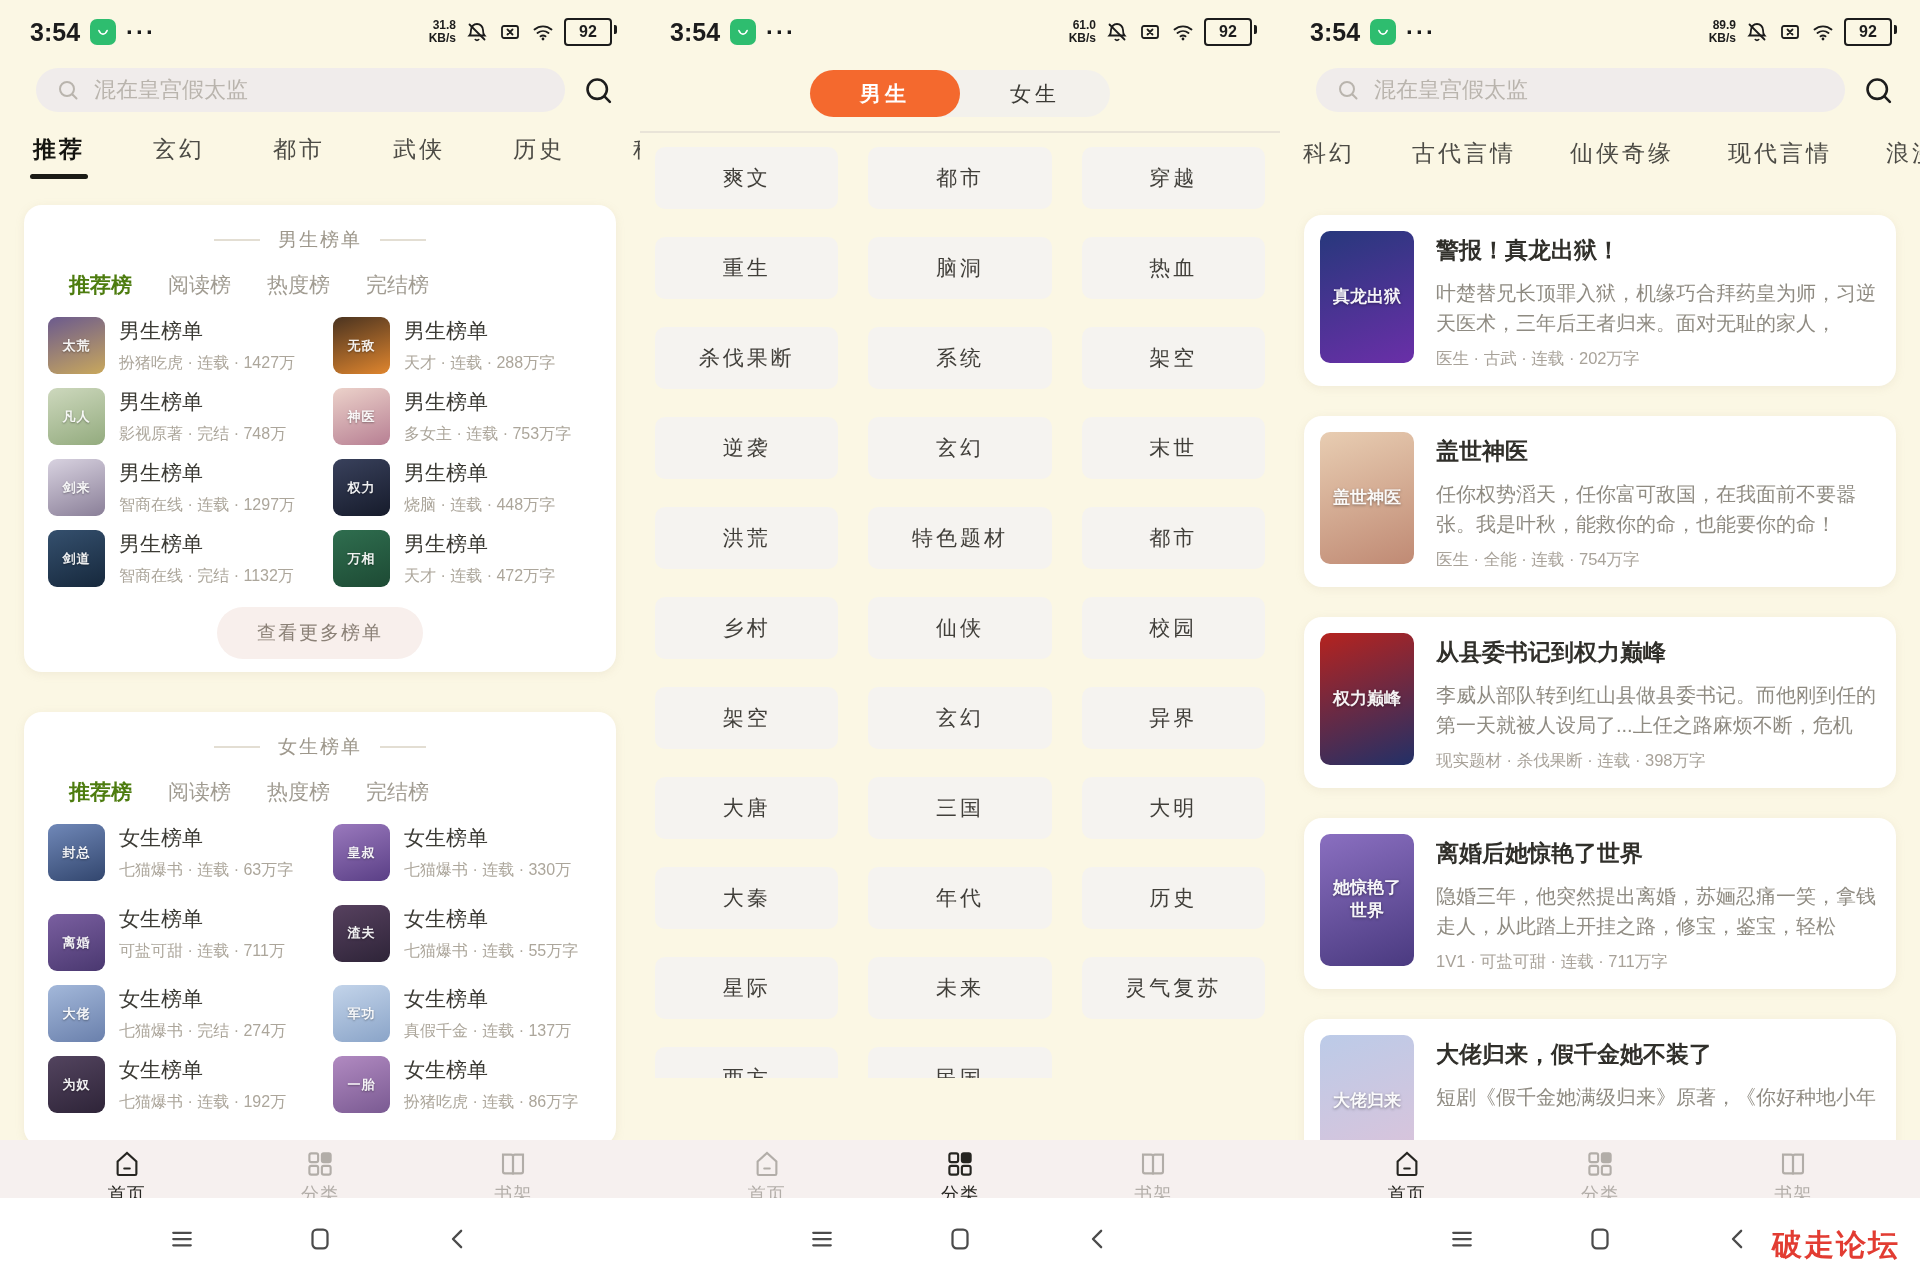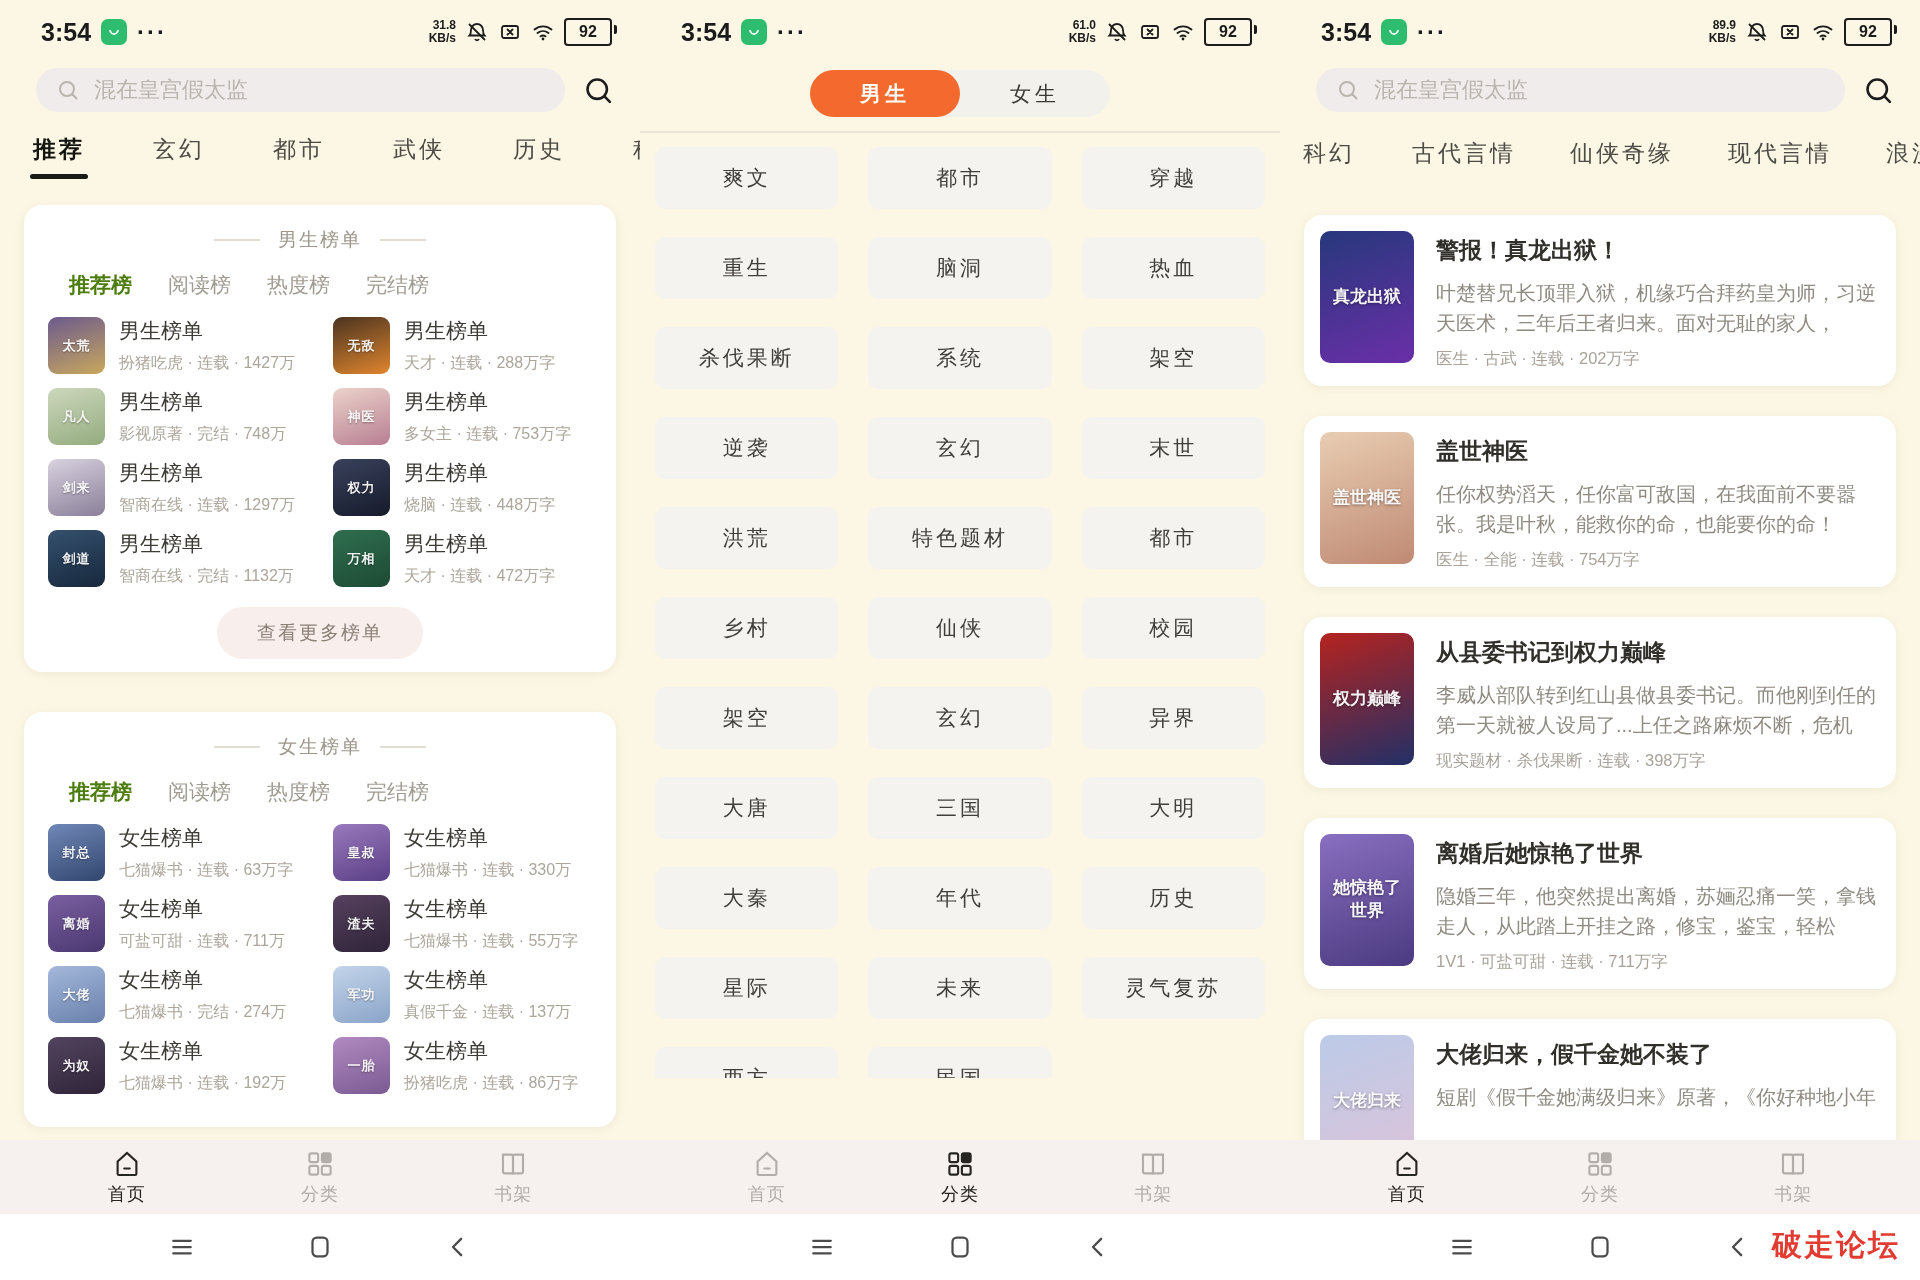--- a/index.html
+++ b/index.html
@@ -1,20 +1,20 @@
 <!DOCTYPE html>
 <html><head>
 <meta charset="utf-8">
 <style>
   html,body{margin:0;padding:0;}
   body{width:1920px;height:1280px;display:flex;background:#fbf7e4;font-family:"Liberation Sans","DejaVu Sans",sans-serif;overflow:hidden;position:relative;}
   .panel{width:640px;height:1280px;position:relative;overflow:hidden;background:#fbf7e4;flex:none;}
 
   
-  .statusbar{height:48px;display:flex;justify-content:space-between;align-items:center;padding:8px 22px 0 30px;color:#1c1c1c;margin-left:11px;}
+  .statusbar{height:48px;display:flex;justify-content:space-between;align-items:center;padding:8px 22px 0 30px;color:#1c1c1c;}
   .sb-left{display:flex;align-items:center;gap:10px;}
   .sb-time{font-size:25px;font-weight:700;}
   .app-badge{width:26px;height:26px;border-radius:7px;background:#2ebd6f;display:flex;align-items:center;justify-content:center;}
   .app-badge svg{width:18px;height:18px;}
   .sb-dots{font-size:24px;font-weight:700;letter-spacing:2px;line-height:10px;}
   .sb-right{display:flex;align-items:center;gap:9px;}
   .speed{display:flex;flex-direction:column;align-items:flex-end;font-size:12px;font-weight:700;line-height:1.05;}
   .sb-ic{display:flex;}
   .sb-ic svg{width:24px;height:24px;}
   .battery{position:relative;width:44px;height:24px;border:2.5px solid #1c1c1c;border-radius:4px;display:flex;align-items:center;justify-content:center;font-size:16px;font-weight:700;margin-right:6px;}
@@ -80,21 +80,21 @@
 
   
   .phone-nav{position:absolute;left:0;right:0;bottom:66px;height:74px;background:#f6f0ef;display:flex;align-items:center;justify-content:space-around;padding:0 30px;z-index:5;}
   .nav-item{display:flex;flex-direction:column;align-items:center;gap:3px;color:#b2ada8;width:90px;}
   .nav-item.active{color:#262521;}
   .nav-ic{display:flex;}
   .nav-ic svg{width:30px;height:30px;}
   .nav-label{font-size:18px;letter-spacing:1px;}
 
   
-  .sys-nav{position:absolute;left:0;bottom:0;width:1920px;height:66px;background:#fff;display:flex;z-index:10;}
+  .sys-nav{position:absolute;left:0;bottom:0;width:1920px;height:82px;background:#fff;display:flex;z-index:10;}
   .sys-group{width:640px;display:flex;align-items:center;justify-content:center;gap:108px;}
   .sys-btn{display:flex;color:#4b4b4b;}
   .sys-btn svg{width:30px;height:30px;}
   .watermark{position:absolute;right:20px;bottom:14px;font-size:30px;font-weight:700;color:#e23c32;letter-spacing:2px;}
 </style>
 </head>
 <body>
 
 <div class="panel">
   <div class="statusbar">
@@ -307,21 +307,21 @@
           <div class="book">
               <span class="cover" style="background: linear-gradient(160deg, rgb(154, 121, 189), rgb(90, 63, 134));">
               <span class="cover-t">皇叔</span>
             </span>
               <span class="binfo">
                 <span class="btitle">女生榜单</span>
                 <span class="bmeta">七猫爆书 · 连载 · 330万</span>
               </span>
             </div>
           <div class="book">
-              <span class="cover" style="background: linear-gradient(160deg, rgb(122, 95, 160), rgb(74, 56, 112));">
+              <span class="cover" style="background: linear-gradient(160deg, rgb(122, 95, 160), rgb(74, 56, 112)); margin-top: 19px;">
               <span class="cover-t">离婚</span>
             </span>
               <span class="binfo">
                 <span class="btitle">女生榜单</span>
                 <span class="bmeta">可盐可甜 · 连载 · 711万</span>
               </span>
             </div>
           <div class="book">
               <span class="cover" style="background: linear-gradient(160deg, rgb(87, 65, 95), rgb(46, 36, 56));">
               <span class="cover-t">渣夫</span>

